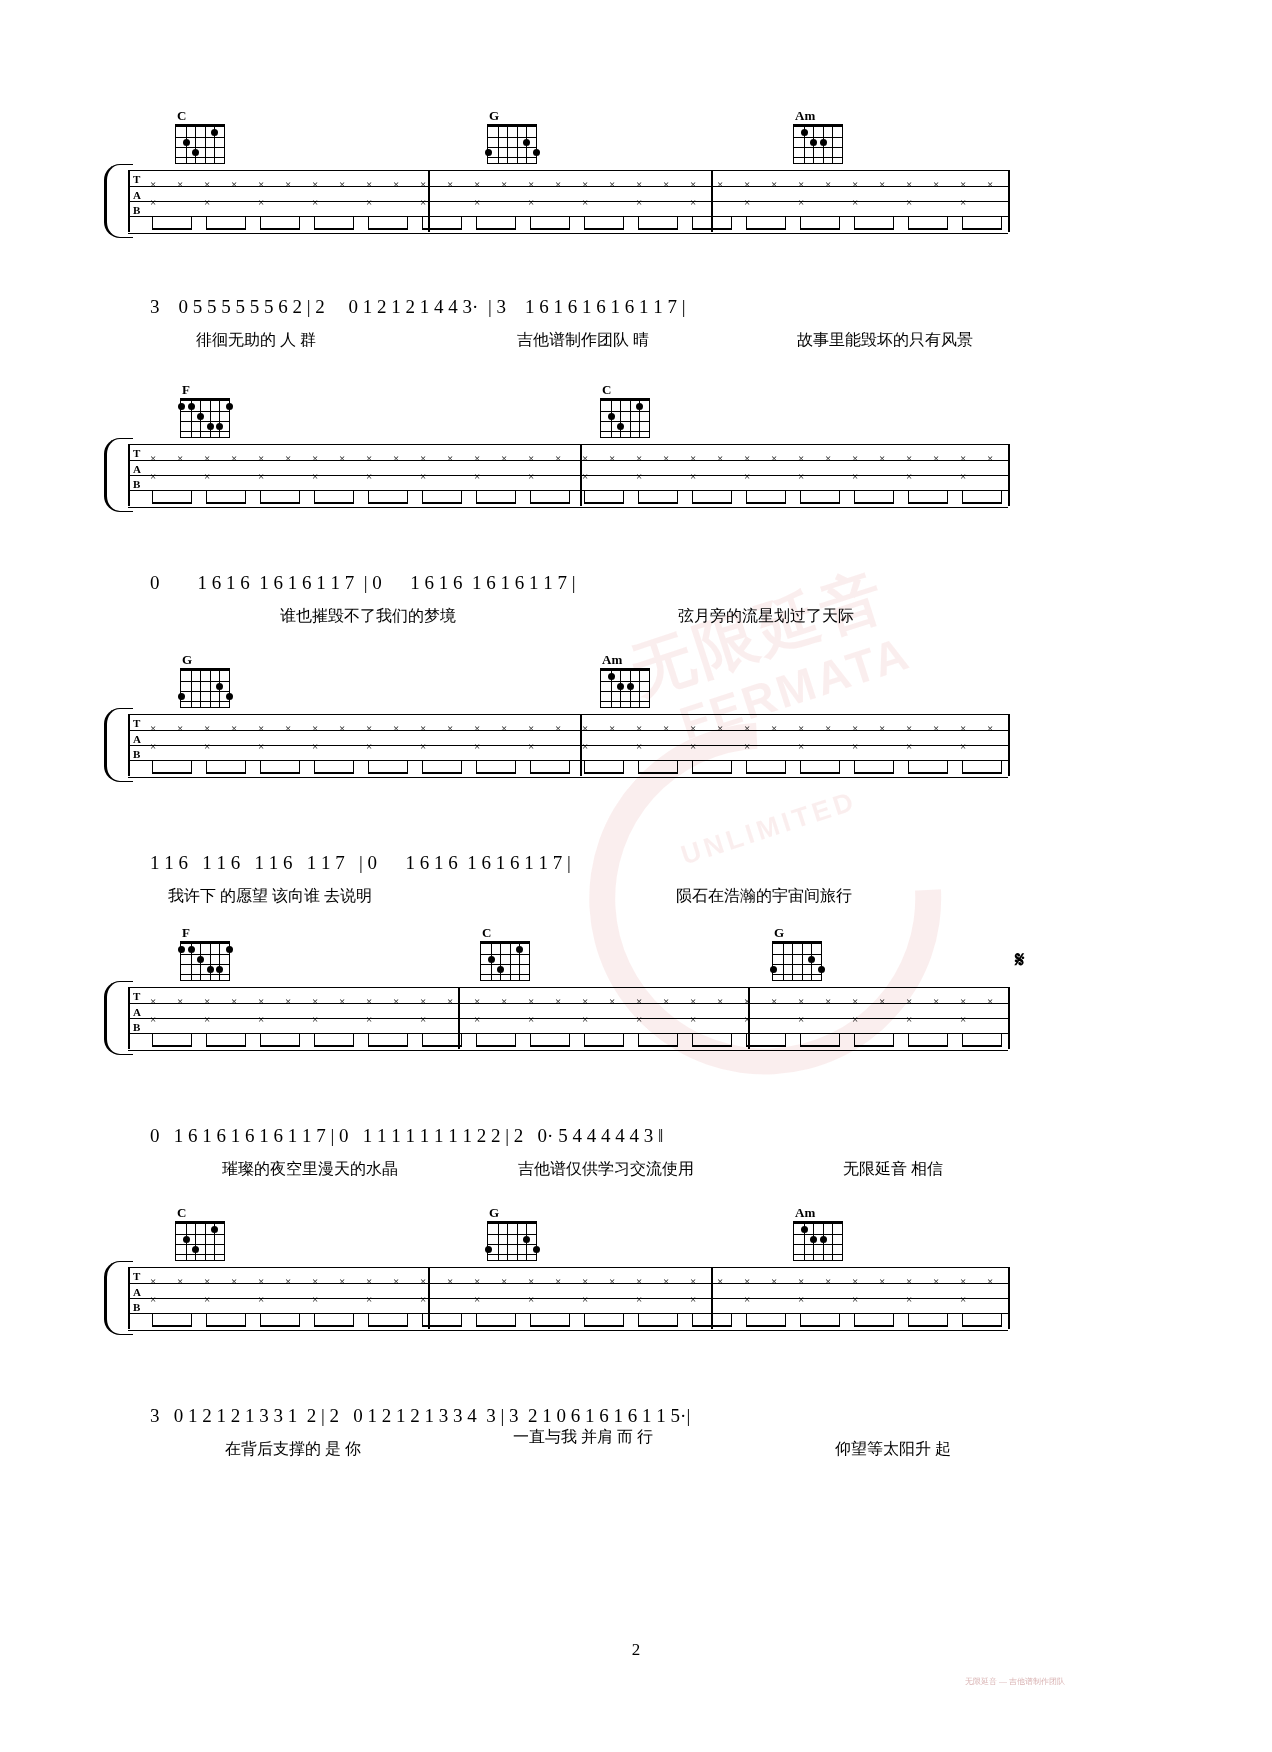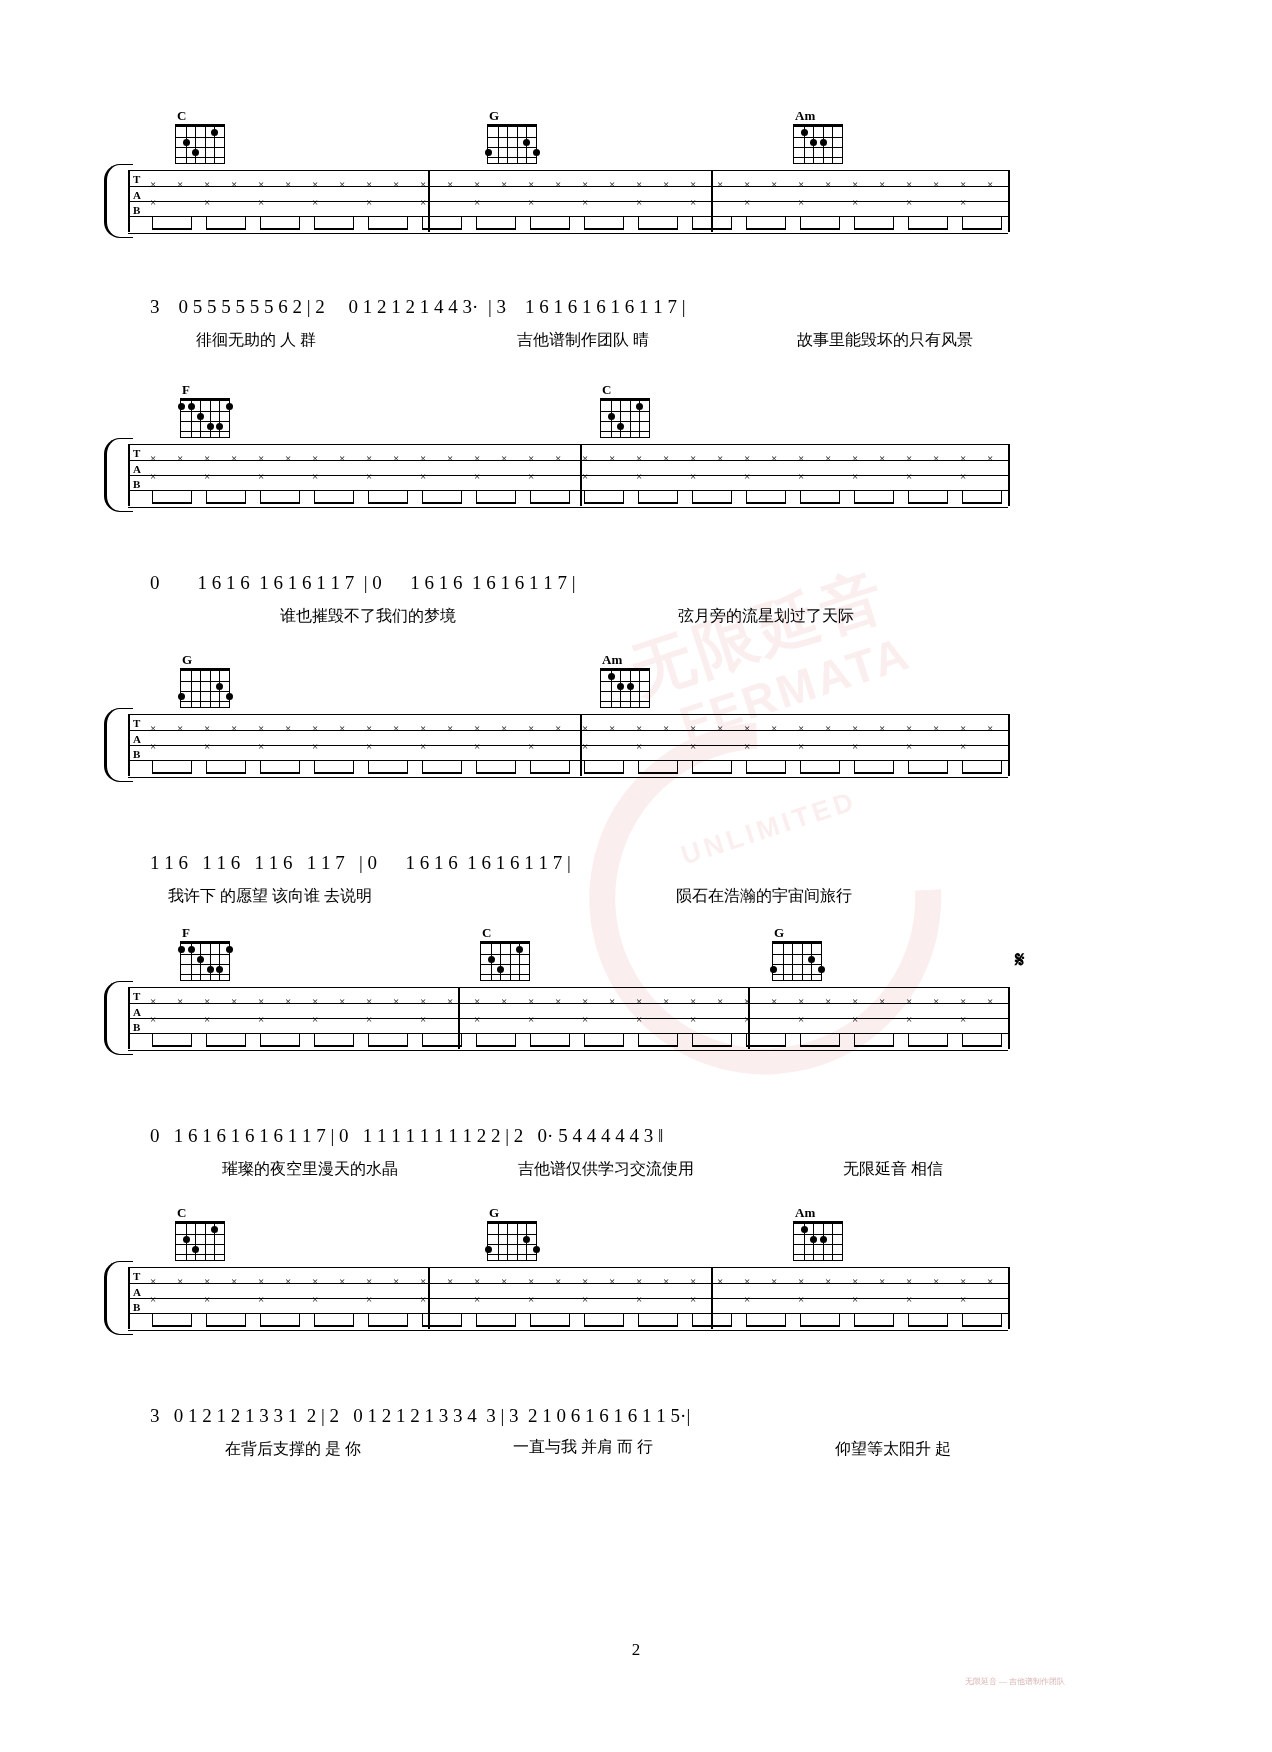--- a/index.html
+++ b/index.html
@@ -875,20 +875,20 @@
         <div class="stem" style="left: 854px; top: 108px; height: 14px;"></div>
         <div class="stem" style="left: 892.7px; top: 108px; height: 14px;"></div>
         <div class="beam" style="left: 908px; top: 120px; width: 40px;"></div>
         <div class="stem" style="left: 908px; top: 108px; height: 14px;"></div>
         <div class="stem" style="left: 946.7px; top: 108px; height: 14px;"></div>
         <div class="beam" style="left: 962px; top: 120px; width: 40px;"></div>
         <div class="stem" style="left: 962px; top: 108px; height: 14px;"></div>
         <div class="stem" style="left: 1000.7px; top: 108px; height: 14px;"></div>
         <div class="numrow" style="left: 150px; top: 200px;">3   0 1 2 1 2 1 3 3 1  2 | 2   0 1 2 1 2 1 3 3 4  3 | 3  2 1 0 6 1 6 1 6 1 1 5·|</div>
         <div class="lyricrow" style="left: 225px; top: 234px;">在背后支撑的 是 你</div>
-        <div class="lyricrow" style="left: 513px; top: 232px;">一直与我 并肩 而 行</div>
+        <div class="lyricrow" style="left: 513px; top: 222px;">一直与我 并肩 而 行</div>
         <div class="lyricrow" style="left: 797px; top: 234px; margin-left: 38px;">仰望等太阳升 起</div>
       </div>
     </div>
 
   <div class="pageno" style="top:1640px;">2</div>
   <div class="tinytext" style="left:965px;top:1676px;">无限延音 — 吉他谱制作团队</div>
 </div>
 
 </body></html>

